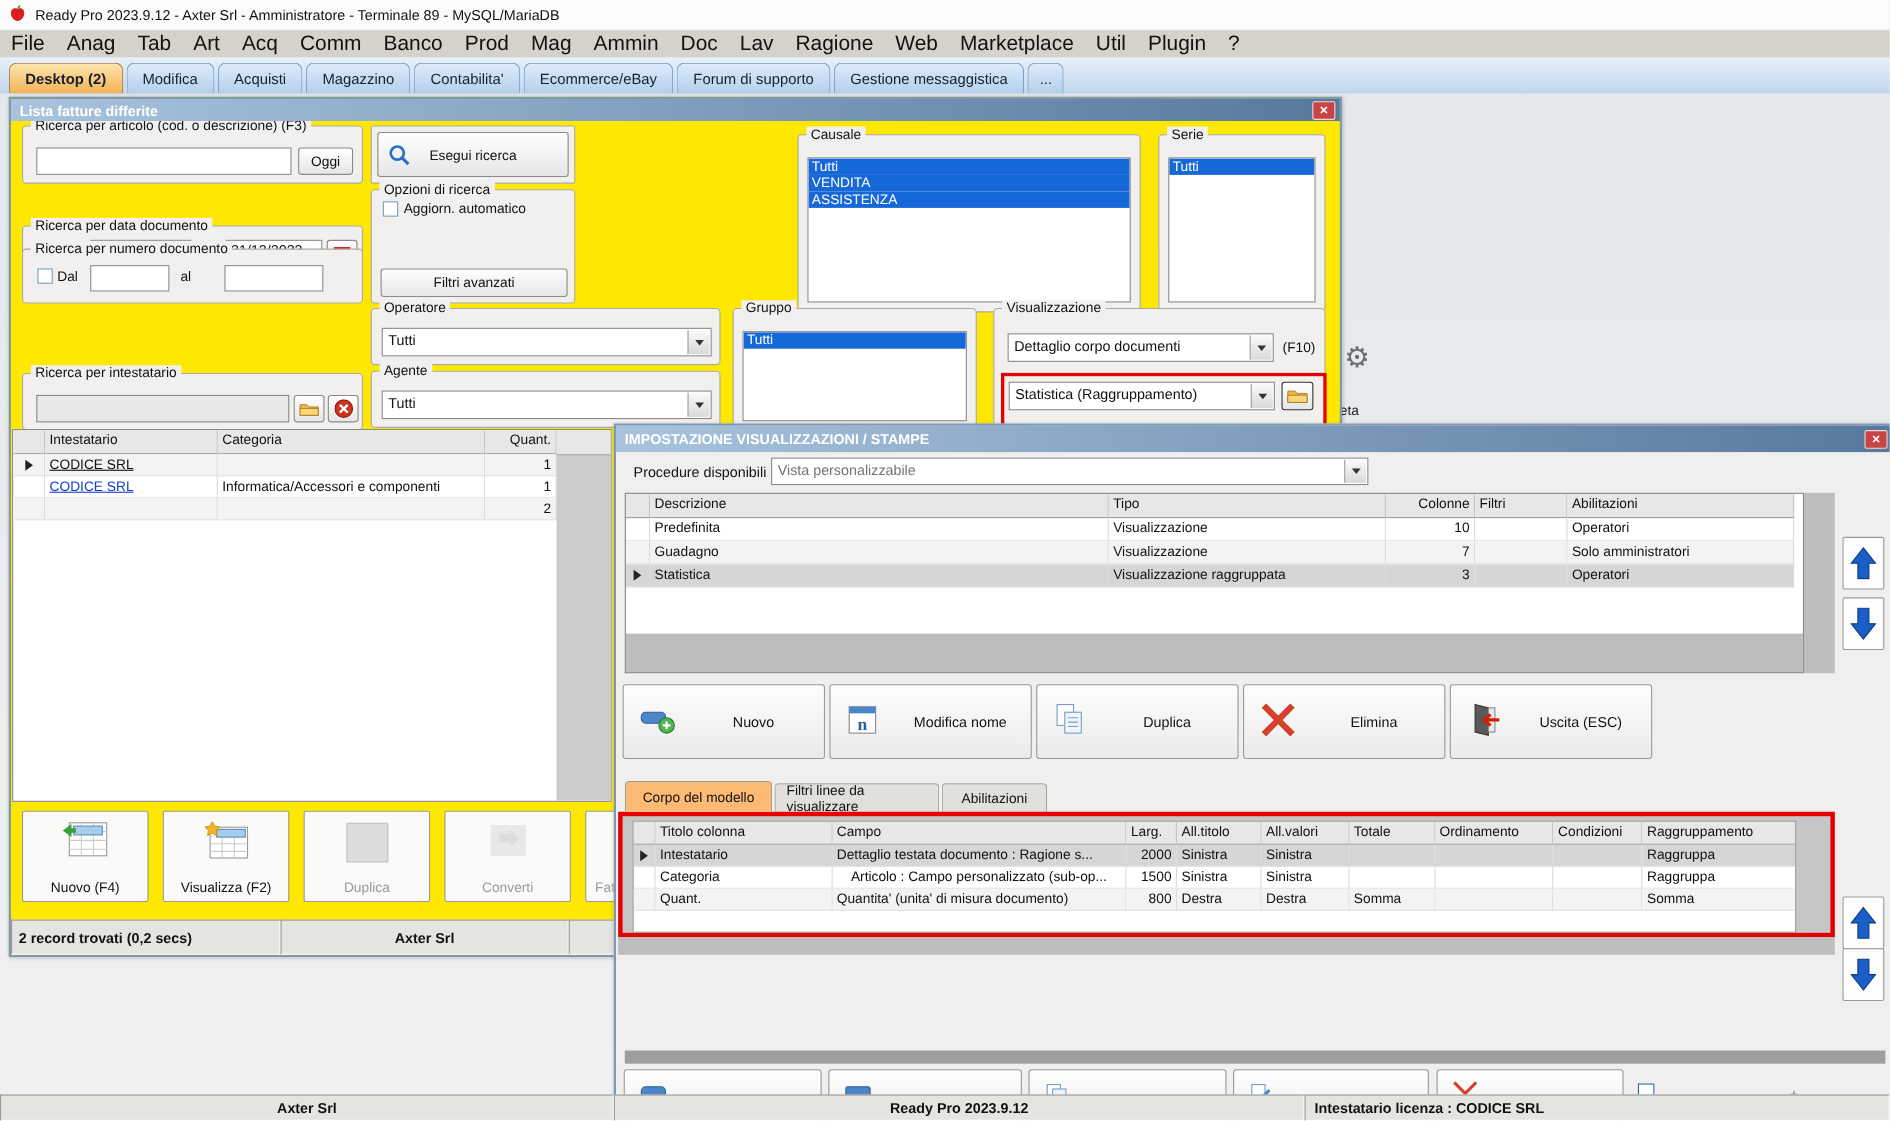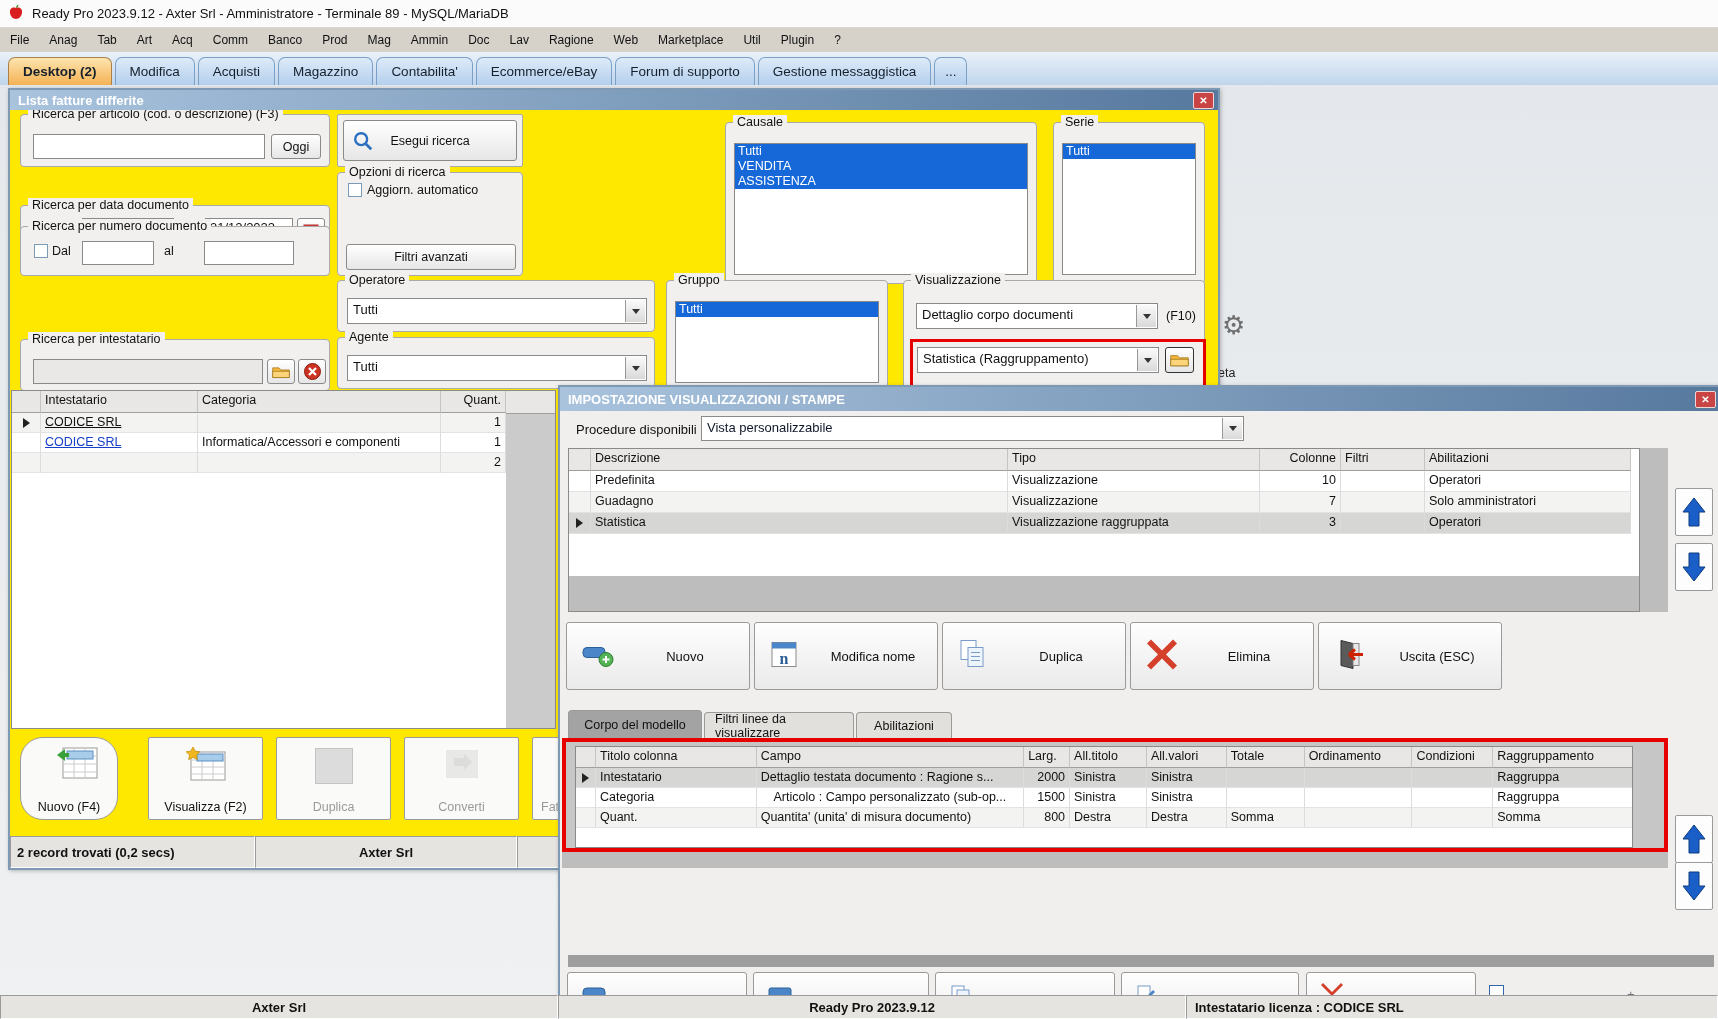--- a/index.html
+++ b/index.html
@@ -7,21 +7,21 @@
   #root{position:relative;width:1718px;height:1019px;overflow:hidden;
         background:linear-gradient(#e3e7eb,#f0f1f2);font-size:13px;color:#111;}
   .abs{position:absolute;}
 
   
   .titlebar{left:0;top:0;width:1718px;height:28px;background:#fbfbfb;border-bottom:1px solid #d8d8d8;
             display:flex;align-items:center;gap:8px;padding-left:8px;box-sizing:border-box;}
   .titlebar .t{font-size:13px;color:#111;}
   .menubar{left:0;top:28px;width:1718px;height:24px;background:#d6d2ca;border-bottom:1px solid #b9b5ad;
            display:flex;align-items:center;}
-  .menubar .mi{padding:0 10px;font-size:12px;cursor:default;}
+  .menubar .mi{padding:0 10px;font-size:19px;cursor:default;}
   .tabbar{left:0;top:52px;width:1718px;height:33px;background:linear-gradient(#eaf1f9,#bfd5ec);
           display:flex;align-items:flex-end;padding-left:8px;box-sizing:border-box;gap:3px;}
   .tab{height:27px;display:flex;align-items:center;justify-content:center;padding:0 14px;
        border:1px solid #7aa0c8;border-bottom:none;border-radius:7px 7px 0 0;
        background:linear-gradient(#ddebfa,#b4cfec);font-size:13.5px;color:#15202c;}
   .tab.active{background:linear-gradient(#fde4ae,#f4b254);border-color:#a8824a;font-weight:bold;}
   .tab.more{padding:0 10px;}
 
   
   .grp{position:absolute;background:#f1f0ee;border:1px solid #a9a9a9;border-radius:4px;box-sizing:border-box;}
@@ -79,21 +79,21 @@
           border-radius:3px;box-sizing:border-box;}
   .dlgbtn .ic{position:absolute;left:14px;top:50%;transform:translateY(-50%);}
   .dlgbtn .dl{position:absolute;left:60px;right:6px;top:0;bottom:0;display:flex;align-items:center;justify-content:center;font-size:13px;}
 
   .arrowbtn{position:absolute;width:38px;height:48px;background:#fdfdfd;border:1px solid #9a9a9a;border-radius:2px;
             display:flex;align-items:center;justify-content:center;box-sizing:border-box;}
 
   .dtab{position:absolute;height:26px;box-sizing:border-box;border:1px solid #9a9a9a;border-bottom:none;
         border-radius:4px 4px 0 0;background:#e2e0dd;display:flex;align-items:center;justify-content:center;
         font-size:12.5px;padding:0 10px;}
-  .dtab.active{background:#a3a3a3;height:28px;z-index:2;}
+  .dtab.active{background:#fdba74;height:28px;z-index:2;}
 
   .redbox{position:absolute;border:4px solid #e60000;background:#c6c6c6;box-sizing:border-box;}
   .grayband{position:absolute;background:#bdbdbd;}
 </style>
 </head>
 <body>
 
 <div id="root">
 
   <div class="abs titlebar">
@@ -307,21 +307,21 @@
           <div class="td right" style="width:65px;">1</div>
         </div>
         <div class="tr zebra">
           <div class="td selcell" style="width:29px;"></div>
           <div class="td" style="width:157px;"></div>
           <div class="td" style="width:243px;"></div>
           <div class="td right" style="width:65px;">2</div>
         </div>
       </div>
 
-      <div class="bigbtn" style="left:10px;top:627px;width:98px;height:83px;border-radius:23px;">
+      <div class="bigbtn" style="left:10px;top:627px;width:115px;height:83px;">
         <svg width="46" height="38" viewBox="0 0 46 38" style="position:absolute;left:34px;top:8px;">
           <rect x="8" y="2" width="34" height="30" fill="#fff" stroke="#999"></rect>
           <path d="M8 10 h34 M8 18 h34 M8 26 h34 M19 2 v30 M30 2 v30" stroke="#ccc" stroke-width="1"></path>
           <rect x="12" y="5" width="26" height="8" fill="#a8cdeb" stroke="#5b8fc0"></rect>
           <path d="M2 9 l8 -6 v4 h4 v4 h-4 v4 z" fill="#3aa03a"></path>
         </svg>
         <span class="blab">Nuovo (F4)</span>
       </div>
       <div class="bigbtn" style="left:138px;top:627px;width:115px;height:83px;">
         <svg width="46" height="38" viewBox="0 0 46 38" style="position:absolute;left:34px;top:8px;">
@@ -357,21 +357,21 @@
 
   <div class="win" style="left:558px;top:385px;width:1160px;height:634px;background:#f0efed;z-index:5;">
     <div class="win-title" style="height:24px;">
       <span>IMPOSTAZIONE VISUALIZZAZIONI / STAMPE</span>
       <div class="close-x" style="top:4px;">✕</div>
     </div>
     <div class="win-body" style="top:24px;">
 
       <span class="abs" style="left:16px;top:11px;font-size:13px;">Procedure disponibili :</span>
       <div class="combo" style="left:141px;top:5px;width:543px;height:25px;">
-        <span class="val" style="color:#0f172a;">Vista personalizzabile</span>
+        <span class="val" style="color:#737373;">Vista personalizzabile</span>
         <span class="arr">
             <span class="tri-down"></span>
           </span>
       </div>
 
       <div class="abs" style="left:8px;top:37px;width:1100px;height:164px;background:#bdbdbd;">
         <div class="grid" style="left:0;top:0;width:1072px;height:164px;">
           <div class="abs" style="left:0;right:0;top:127px;bottom:0;background:#bdbdbd;"></div>
           <div class="tr" style="height:22px;">
             <div class="th" style="width:22px;"></div>

